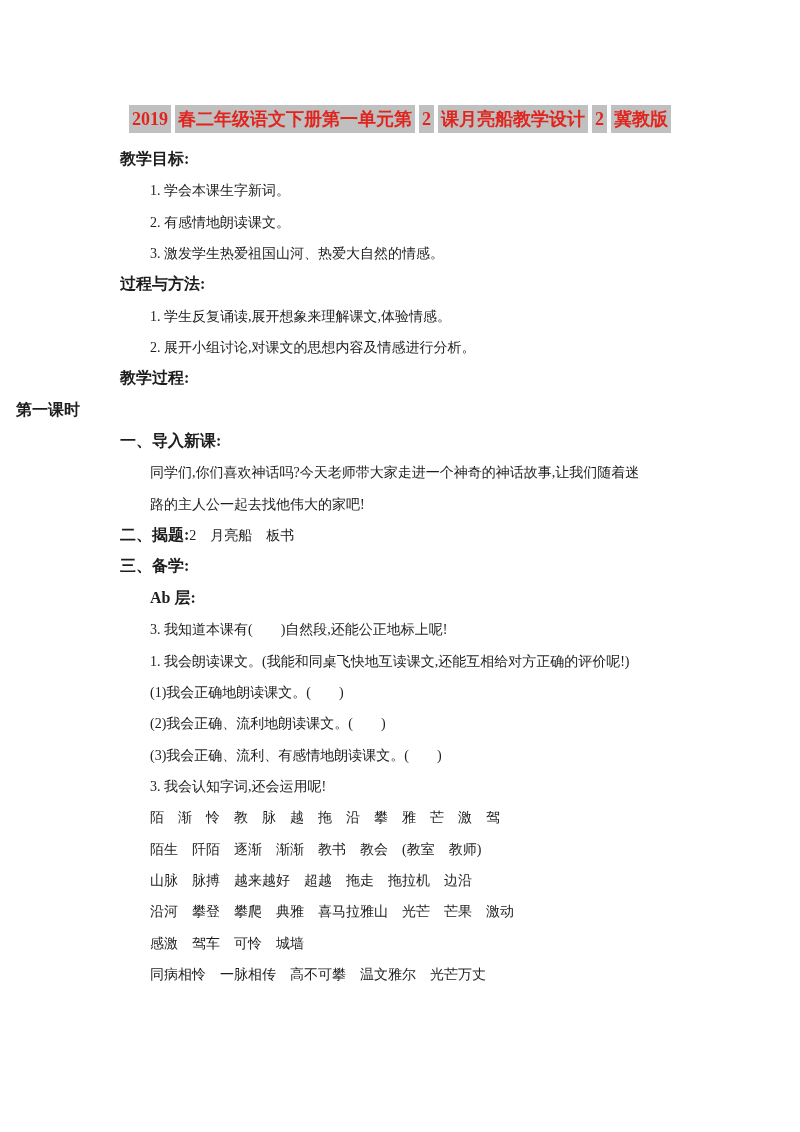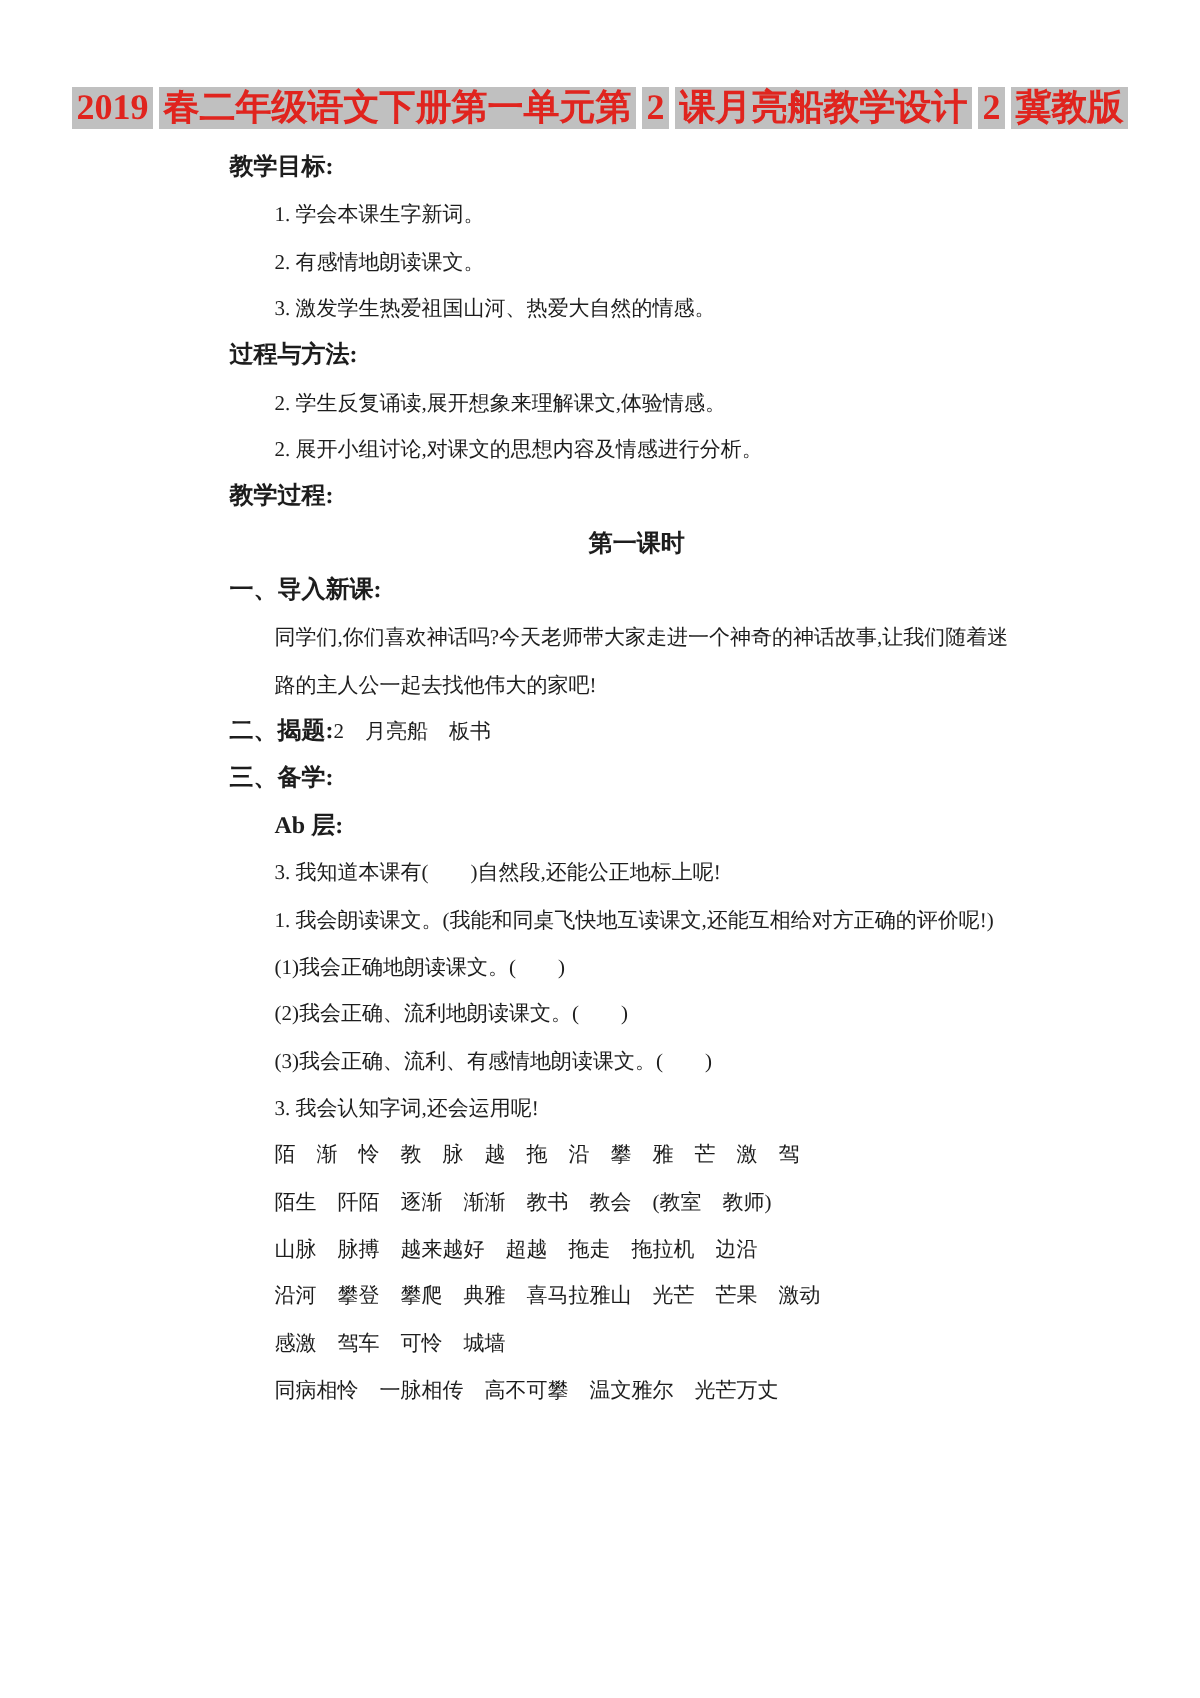--- a/index.html
+++ b/index.html
@@ -5,65 +5,64 @@
   * { margin: 0; padding: 0; box-sizing: border-box; }
   html, body { width: 800px; }
   body {
     height: 1132px;
     background: var(--page-bg, #ffffff);
     color: var(--text-color, #1d1d1d);
     font-family: "Liberation Serif", "DejaVu Serif", serif;
     overflow: hidden;
   }
   .doc-title {
-    margin-top: 58px;
+    margin-top: 105px;
     text-align: center;
     font-weight: bold;
-    font-size: 24px;
+    font-size: 18px;
     height: 29px;
     line-height: 29px;
     white-space: nowrap;
   }
   .tseg {
     display: inline-block;
     background: var(--highlight, #c0c0c0);
     color: var(--title-color, #e0241e);
     line-height: 22px;
     padding: 3px 3px;
     margin: 0 2px;
   }
   .doc-body { margin-top: 9px; }
   .line {
     height: 31.35px;
     line-height: 31.35px;
     font-size: 14px;
     padding-left: 150px;
     white-space: pre;
-    margin-left: 33px;
   }
   .line .b { font-weight: bold; font-size: 16px; }
   .s-heading, .s-mixed { padding-left: 120px; }
   .s-cont { }
-  .s-center { padding-left: 16px; text-align: center; }
+  .s-center { padding-left: 16px; }
 </style>
 </head>
 <body>
 
 <div class="doc-title">
   
 <span class="tseg">2019</span><span class="tseg">春二年级语文下册第一单元第</span><span class="tseg">2</span><span class="tseg">课月亮船教学设计</span><span class="tseg">2</span><span class="tseg">冀教版</span></div>
 
 <div class="doc-body">
 
 <div class="line s-heading"><span class="b">教学目标:</span><span></span></div>
     <div class="line s-item"><span class="b"></span><span>1. 学会本课生字新词。</span></div>
     <div class="line s-item"><span class="b"></span><span>2. 有感情地朗读课文。</span></div>
     <div class="line s-item"><span class="b"></span><span>3. 激发学生热爱祖国山河、热爱大自然的情感。</span></div>
     <div class="line s-heading"><span class="b">过程与方法:</span><span></span></div>
-    <div class="line s-item"><span class="b"></span><span>2. 学生反复诵读,展开想象来理解课文,体验情感。</span></div>
+    <div class="line s-item"><span class="b"></span><span>1. 学生反复诵读,展开想象来理解课文,体验情感。</span></div>
     <div class="line s-item"><span class="b"></span><span>2. 展开小组讨论,对课文的思想内容及情感进行分析。</span></div>
     <div class="line s-heading"><span class="b">教学过程:</span><span></span></div>
     <div class="line s-center"><span class="b">第一课时</span><span></span></div>
     <div class="line s-heading"><span class="b">一、导入新课:</span><span></span></div>
     <div class="line s-item"><span class="b"></span><span>同学们,你们喜欢神话吗?今天老师带大家走进一个神奇的神话故事,让我们随着迷</span></div>
     <div class="line s-cont"><span class="b"></span><span>路的主人公一起去找他伟大的家吧!</span></div>
     <div class="line s-mixed"><span class="b">二、揭题:</span><span>2　月亮船　板书</span></div>
     <div class="line s-heading"><span class="b">三、备学:</span><span></span></div>
     <div class="line s-item"><span class="b">Ab 层:</span><span></span></div>
     <div class="line s-item"><span class="b"></span><span>3. 我知道本课有(　　)自然段,还能公正地标上呢!</span></div>

